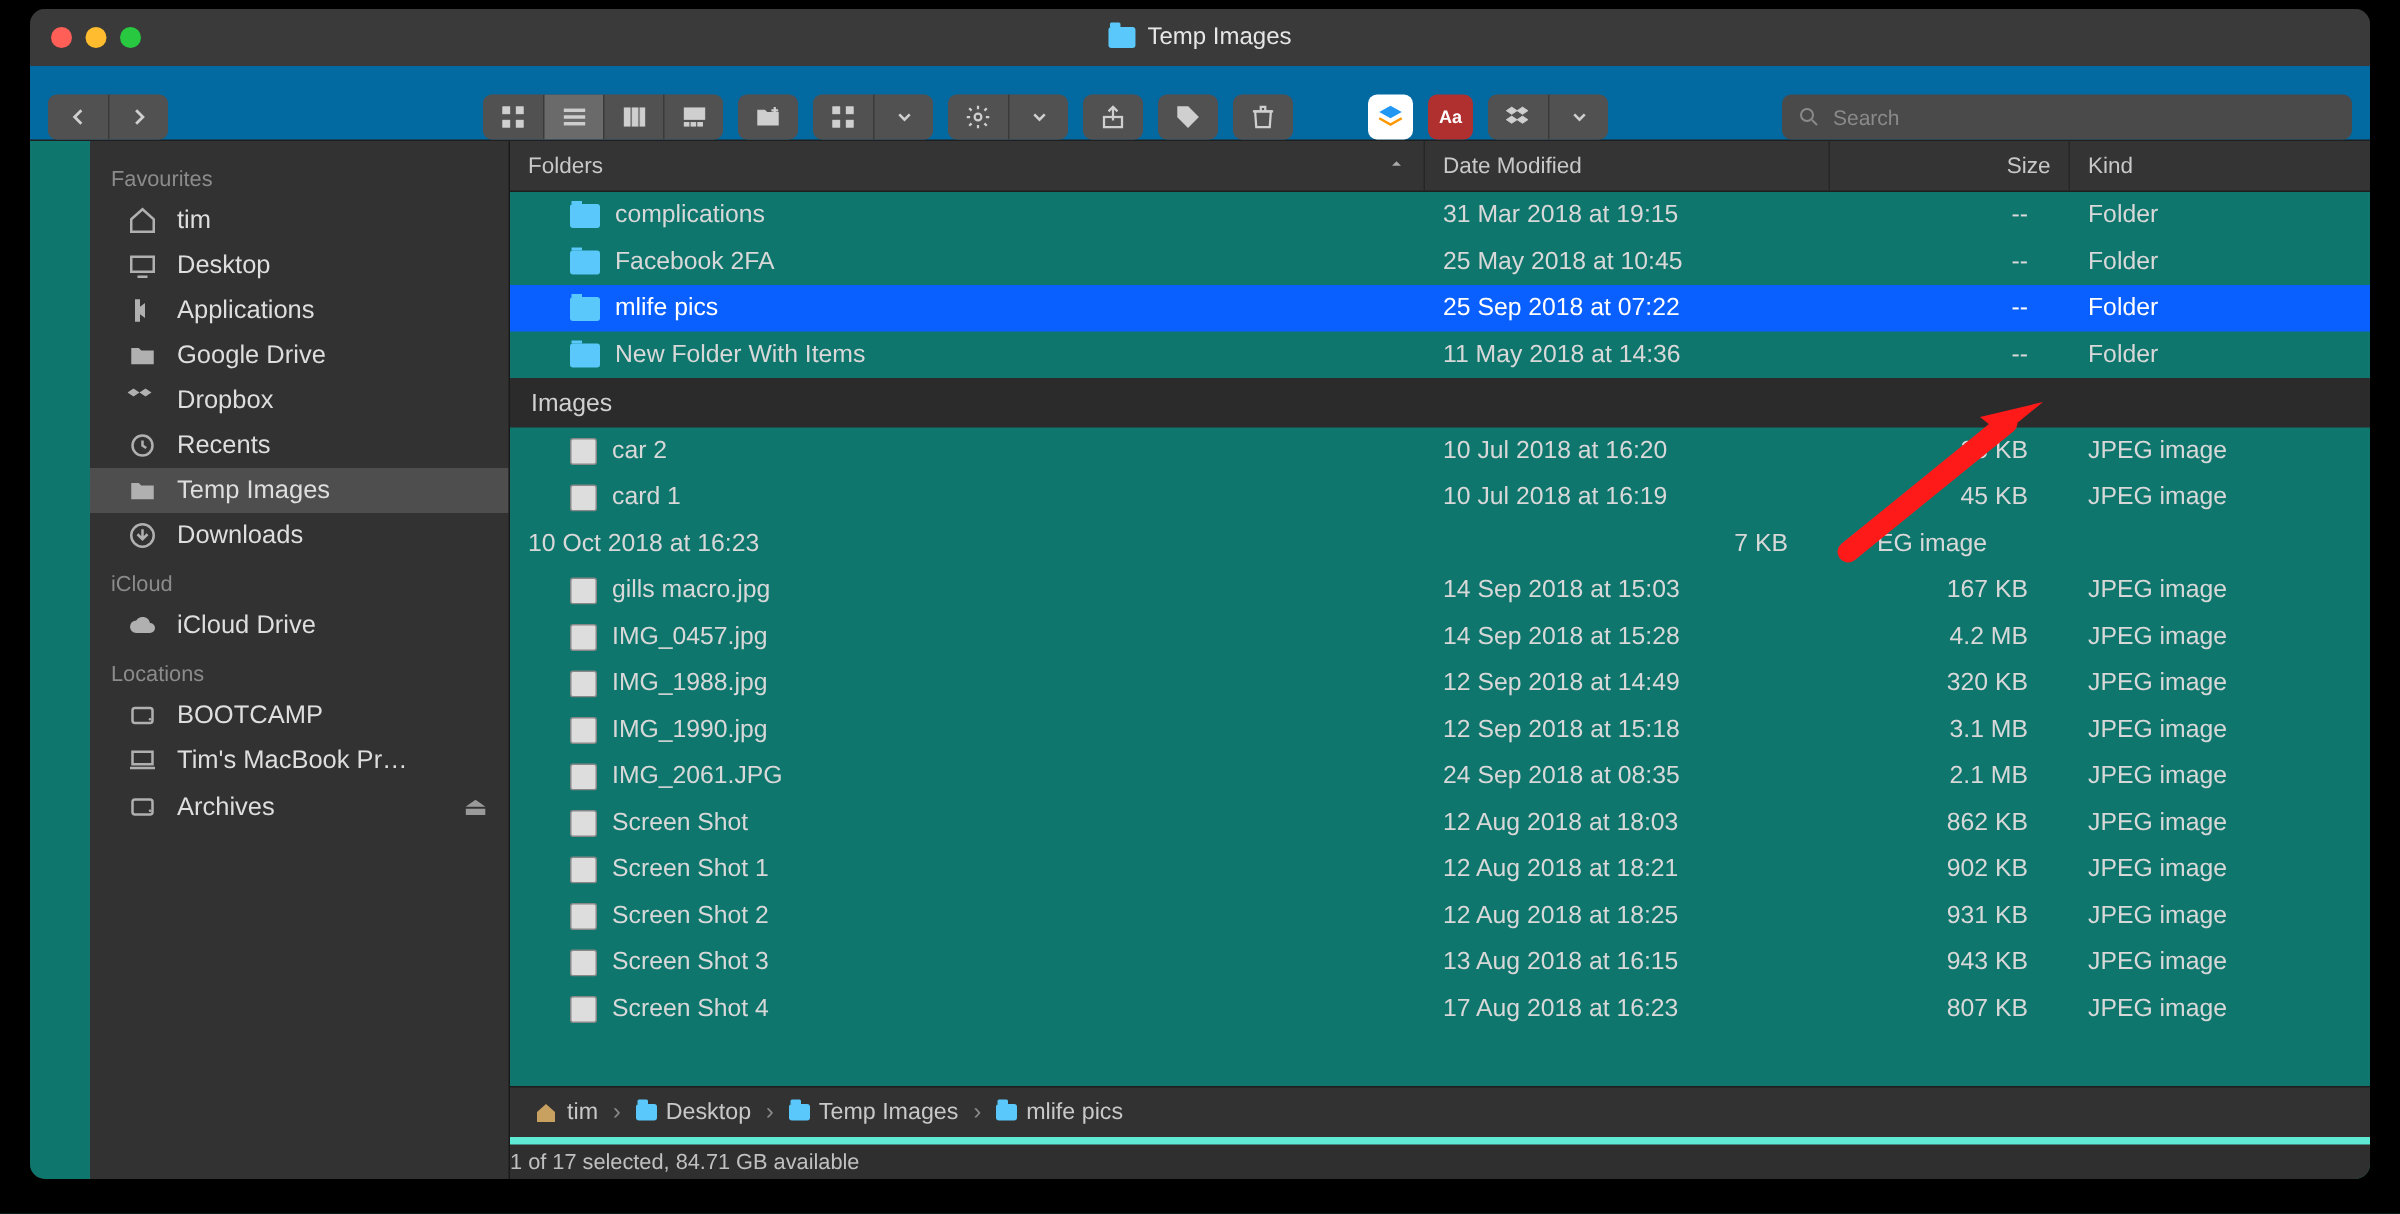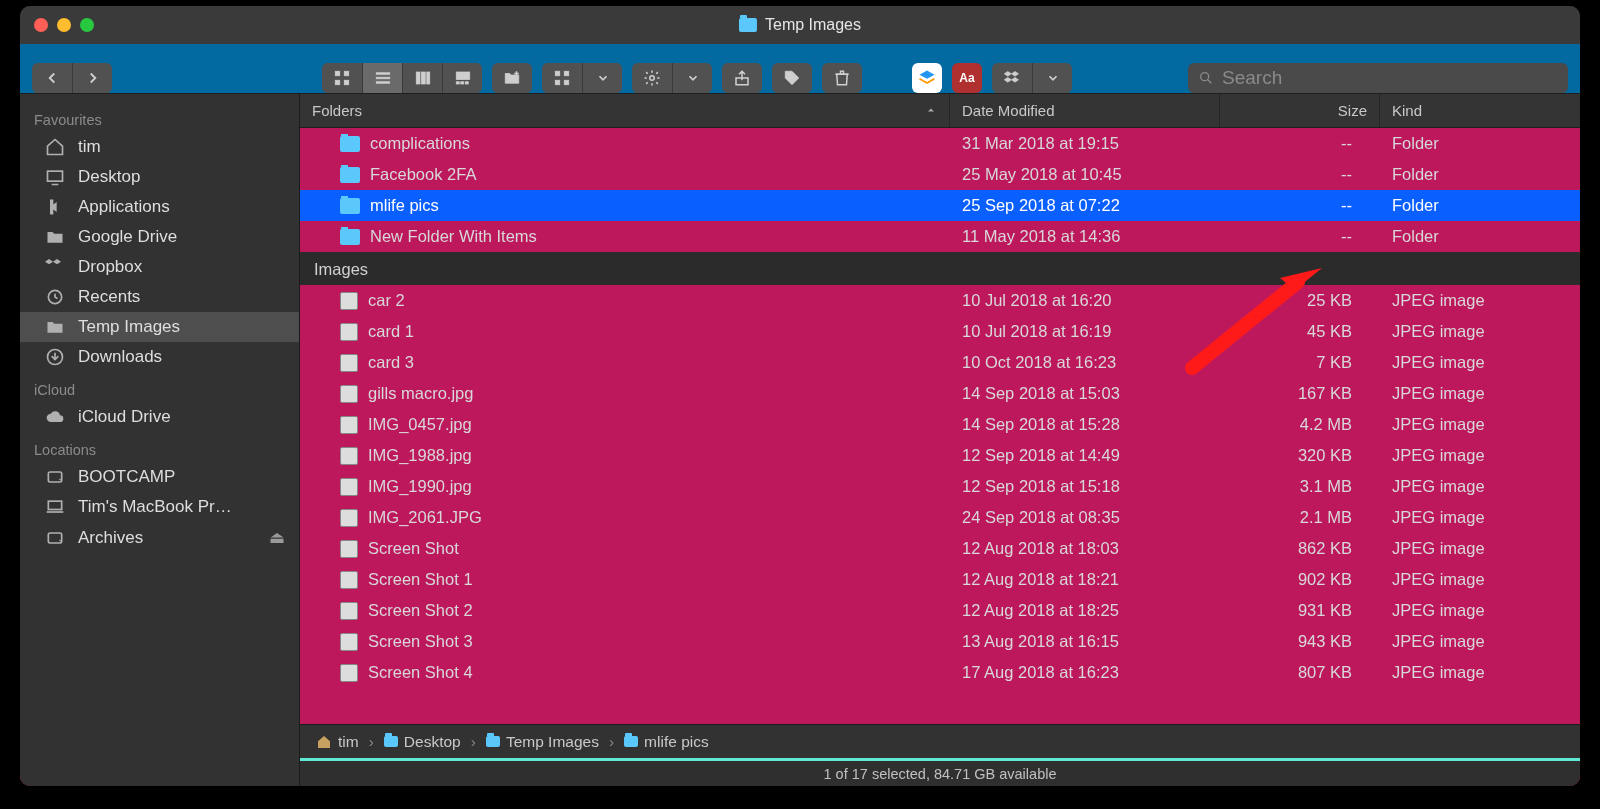--- a/index.html
+++ b/index.html
@@ -23,24 +23,24 @@
   .tb-btn.first { border-left: none; }
   .tb-btn.active { background: #6a6a6a; }
   .tb-single { border-radius: 6px; }
   .tb-icon svg { width: 18px; height: 18px; fill: #cfcfcf; stroke: #cfcfcf; }
   .tb-icon.small svg { width: 14px; height: 14px; }
   .toolbar .spacer { flex: 0 0 auto; }
   .app-icon { width: 30px; height: 30px; border-radius: 6px; background: #fff; display:flex;align-items:center;justify-content:center; }
   .app-icon.dict { background: #b03030; color:#fff; font-size:12px; font-weight:bold; }
   .app-icon.layers svg { fill:#2196f3; }
   .search-box { flex: 1; max-width: 380px; margin-left: auto; background: #4a4a4a; border-radius: 6px; height: 30px; display: flex; align-items: center; padding: 0 10px; color: #9a9a9a; gap:8px; }
-  .search-box input { background: transparent; border: none; outline: none; color: #e0e0e0; font-size: 19px; flex:1; }
+  .search-box input { background: transparent; border: none; outline: none; color: #e0e0e0; font-size: 14px; flex:1; }
   .search-box input::placeholder { color: #8a8a8a; }
   
-  .body { flex: 1; display: flex; overflow: hidden; background: #be185d; }
+  .body { flex: 1; display: flex; overflow: hidden; background: #0f766e; padding-left: 40px; }
   
   .sidebar { width: 280px; background: #323232; overflow-y: auto; border-right: 1px solid #1a1a1a; padding: 8px 0 8px 0; }
   .sb-section-title { color: #8b8b8b; font-size: 14.5px; padding: 10px 14px 4px 14px; }
   .sb-item { display: flex; align-items: center; gap: 12px; padding: 5px 14px 5px 24px; color: #dedede; font-size: 17px; cursor: default; }
   .sb-item.selected { background: #4e4e4e; }
   .sb-item .sb-icon { width: 22px; display:flex; justify-content:center; color:#b0b0b0;}
   .sb-icon svg { width: 20px; height: 20px; fill: #b0b0b0; }
   .sb-eject { margin-left:auto; color:#9a9a9a; }
   
   .content { flex: 1; display: flex; flex-direction: column; position: relative; }
@@ -59,21 +59,21 @@
   .file-icon.folder { background: #5ac8fa; border-radius: 2px; position: relative; }
   .file-icon.folder::before { content:""; position:absolute; top:-3px; left:1px; width:7px; height:3px; background:#5ac8fa; border-radius:1px 1px 0 0; }
   .file-icon.img { width:18px; height:18px; background: #ddd; border:1px solid #888; border-radius:2px; }
   
   .arrow-overlay { position:absolute; top: 164px; left: 880px; width: 160px; height: 120px; pointer-events:none; z-index: 50;}
   
   .pathbar { height: 34px; background: #323232; border-top:1px solid #1c1c1c; display:flex; align-items:center; padding:0 16px; gap:10px; color:#c8c8c8; font-size:15.5px;}
   .pathbar .crumb { display:flex; align-items:center; gap:6px;}
   .pathbar .sep { color:#8a8a8a; }
   
-  .statusbar { height: 28px; background: #2f2f2f; color:#c0c0c0; font-size:14.5px; display:flex; align-items:center; justify-content:center; border-top:3px solid #5eead4;}
+  .statusbar { height: 28px; background: #2f2f2f; color:#c0c0c0; font-size:14.5px; display:flex; align-items:center; border-top:5px solid #5eead4;}
   .hdr-sort svg{width:12px;height:12px;fill:#aaa;}
 </style>
 </head>
 <body>
 
 <div class="window">
 
   <div class="titlebar">
     <div class="traffic">
       <div class="dot red"></div>
@@ -399,24 +399,20 @@
           <div class="row image">
             <div class="cell name-cell">
               <span class="file-icon img"></span>
               <span>card 1</span>
             </div>
             <div class="cell">10 Jul 2018 at 16:19</div>
             <div class="cell size-cell">45 KB</div>
             <div class="cell">JPEG image</div>
           </div>
           <div class="row image">
-            <div class="cell name-cell">
-              <span class="file-icon img"></span>
-              <span>card 3</span>
-            </div>
             <div class="cell">10 Oct 2018 at 16:23</div>
             <div class="cell size-cell">7 KB</div>
             <div class="cell">JPEG image</div>
           </div>
           <div class="row image">
             <div class="cell name-cell">
               <span class="file-icon img"></span>
               <span>gills macro.jpg</span>
             </div>
             <div class="cell">14 Sep 2018 at 15:03</div>

